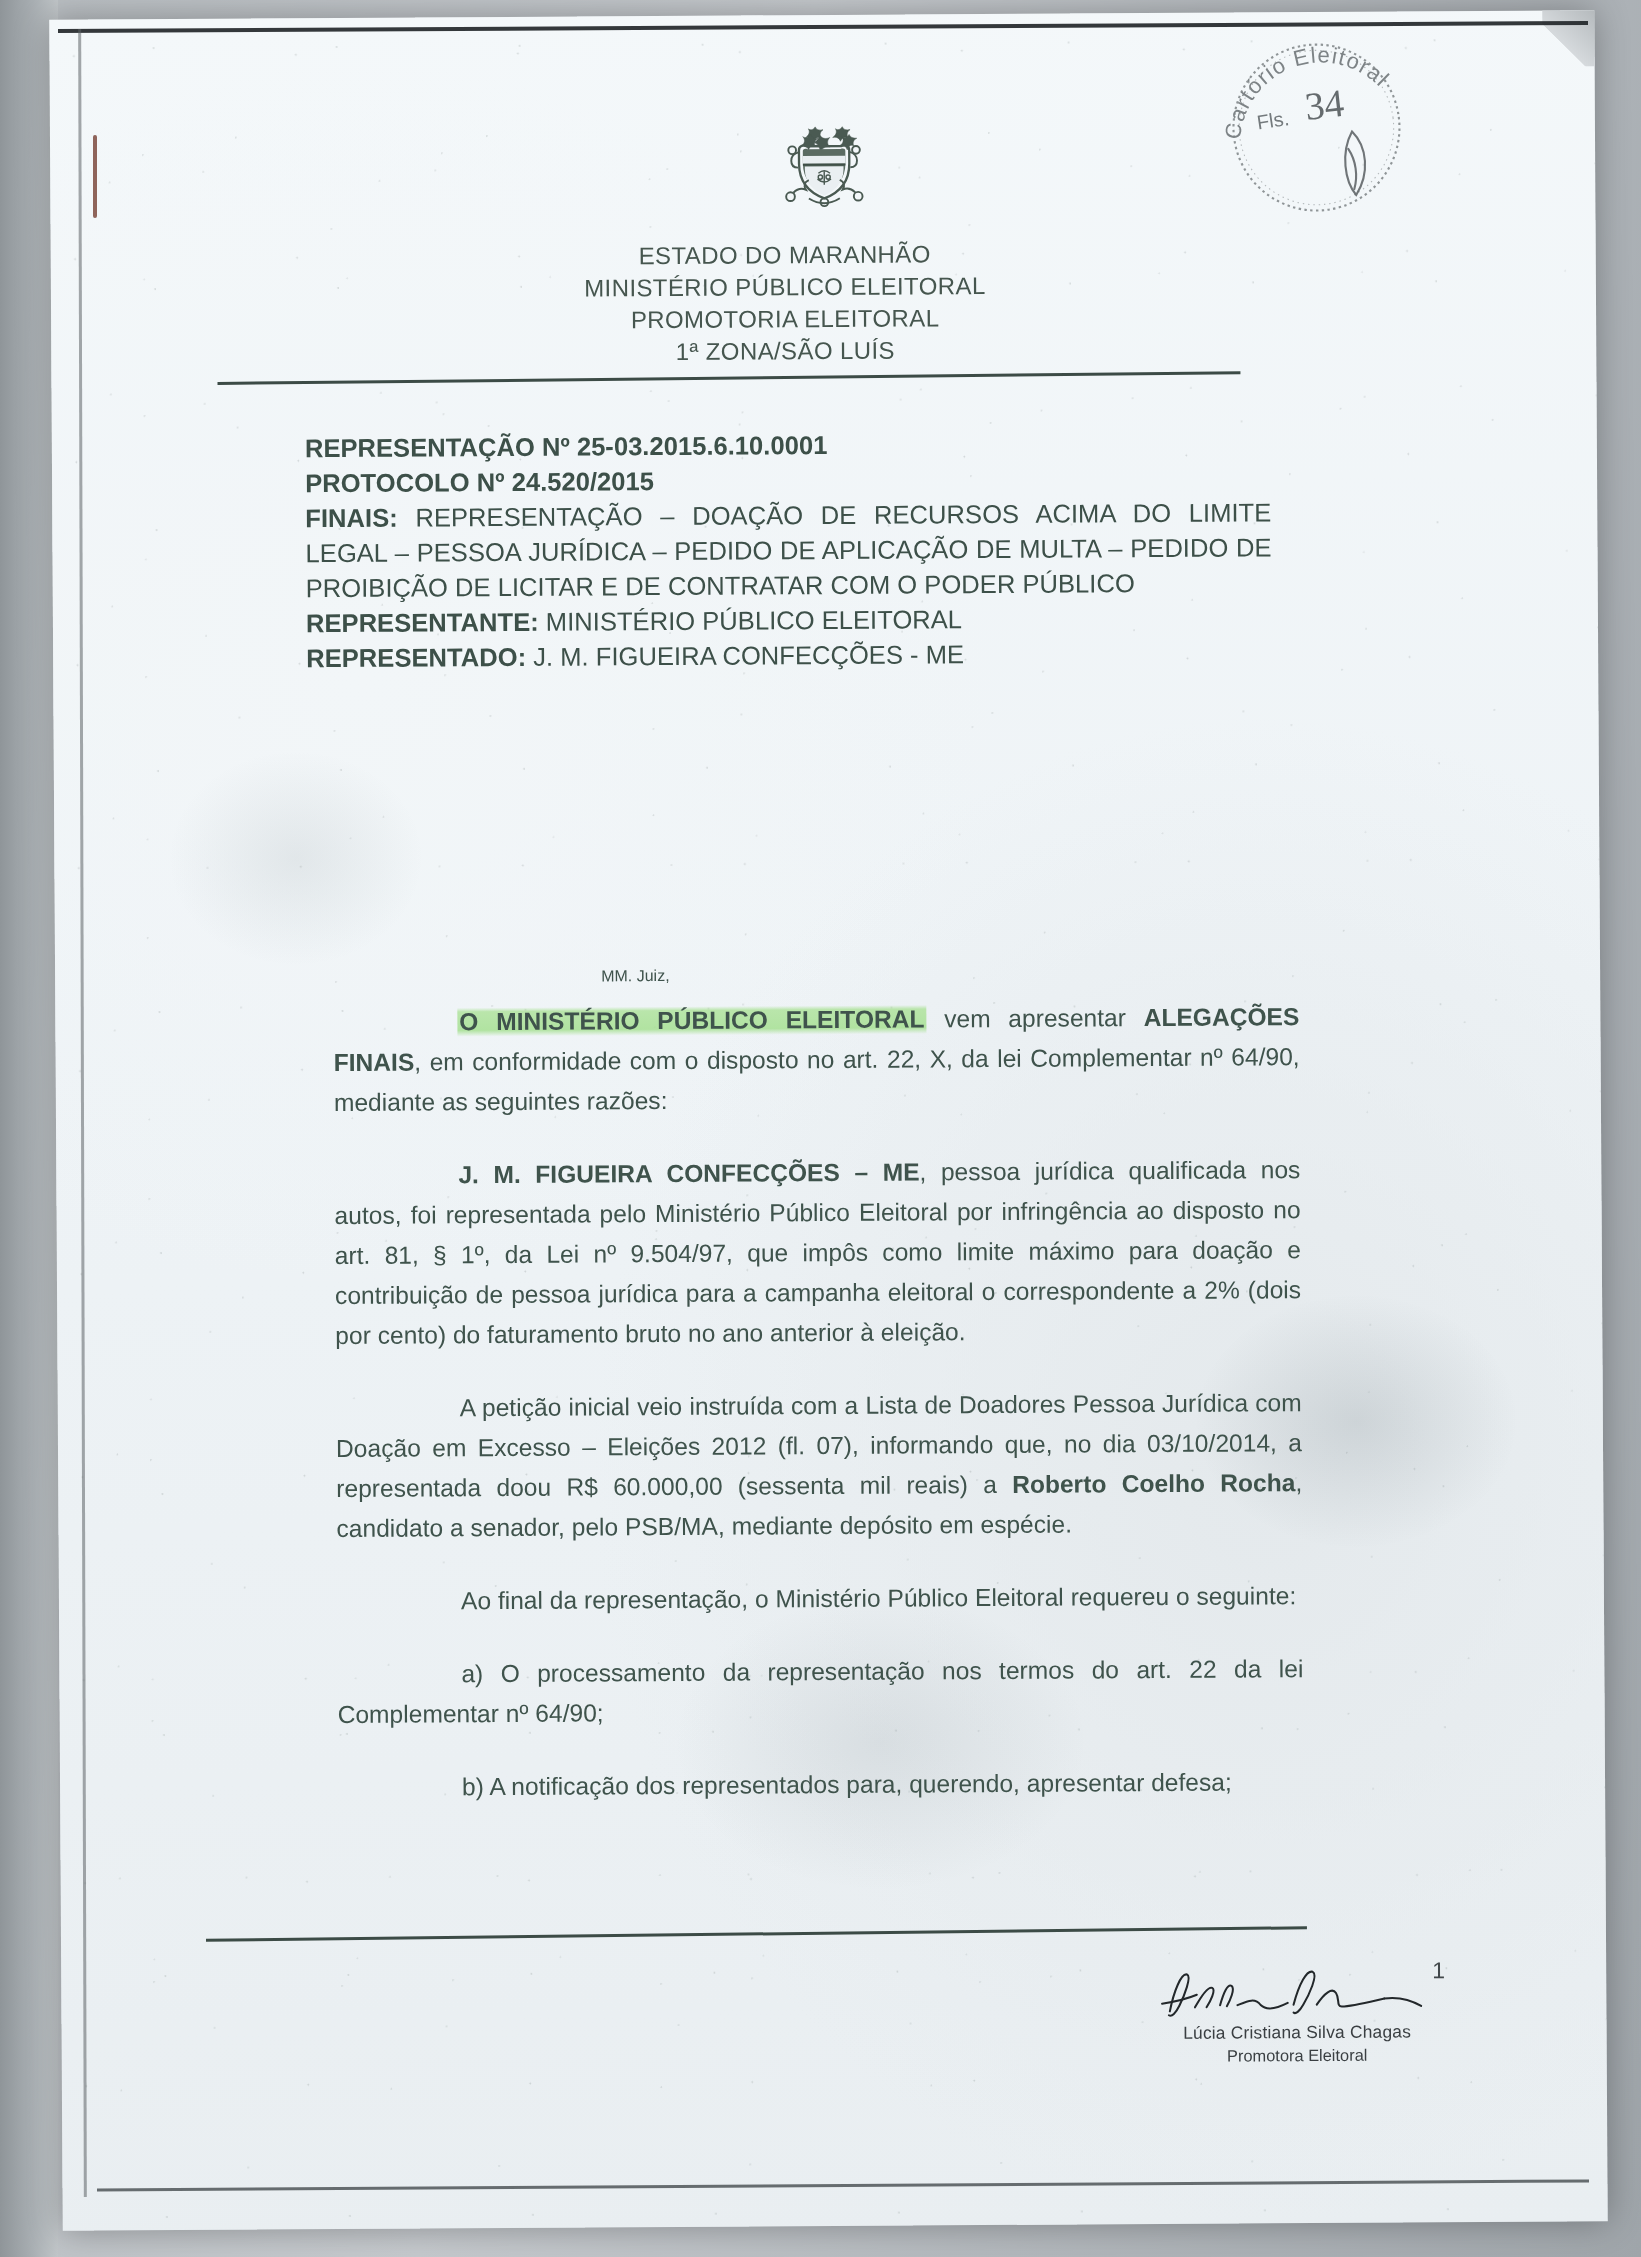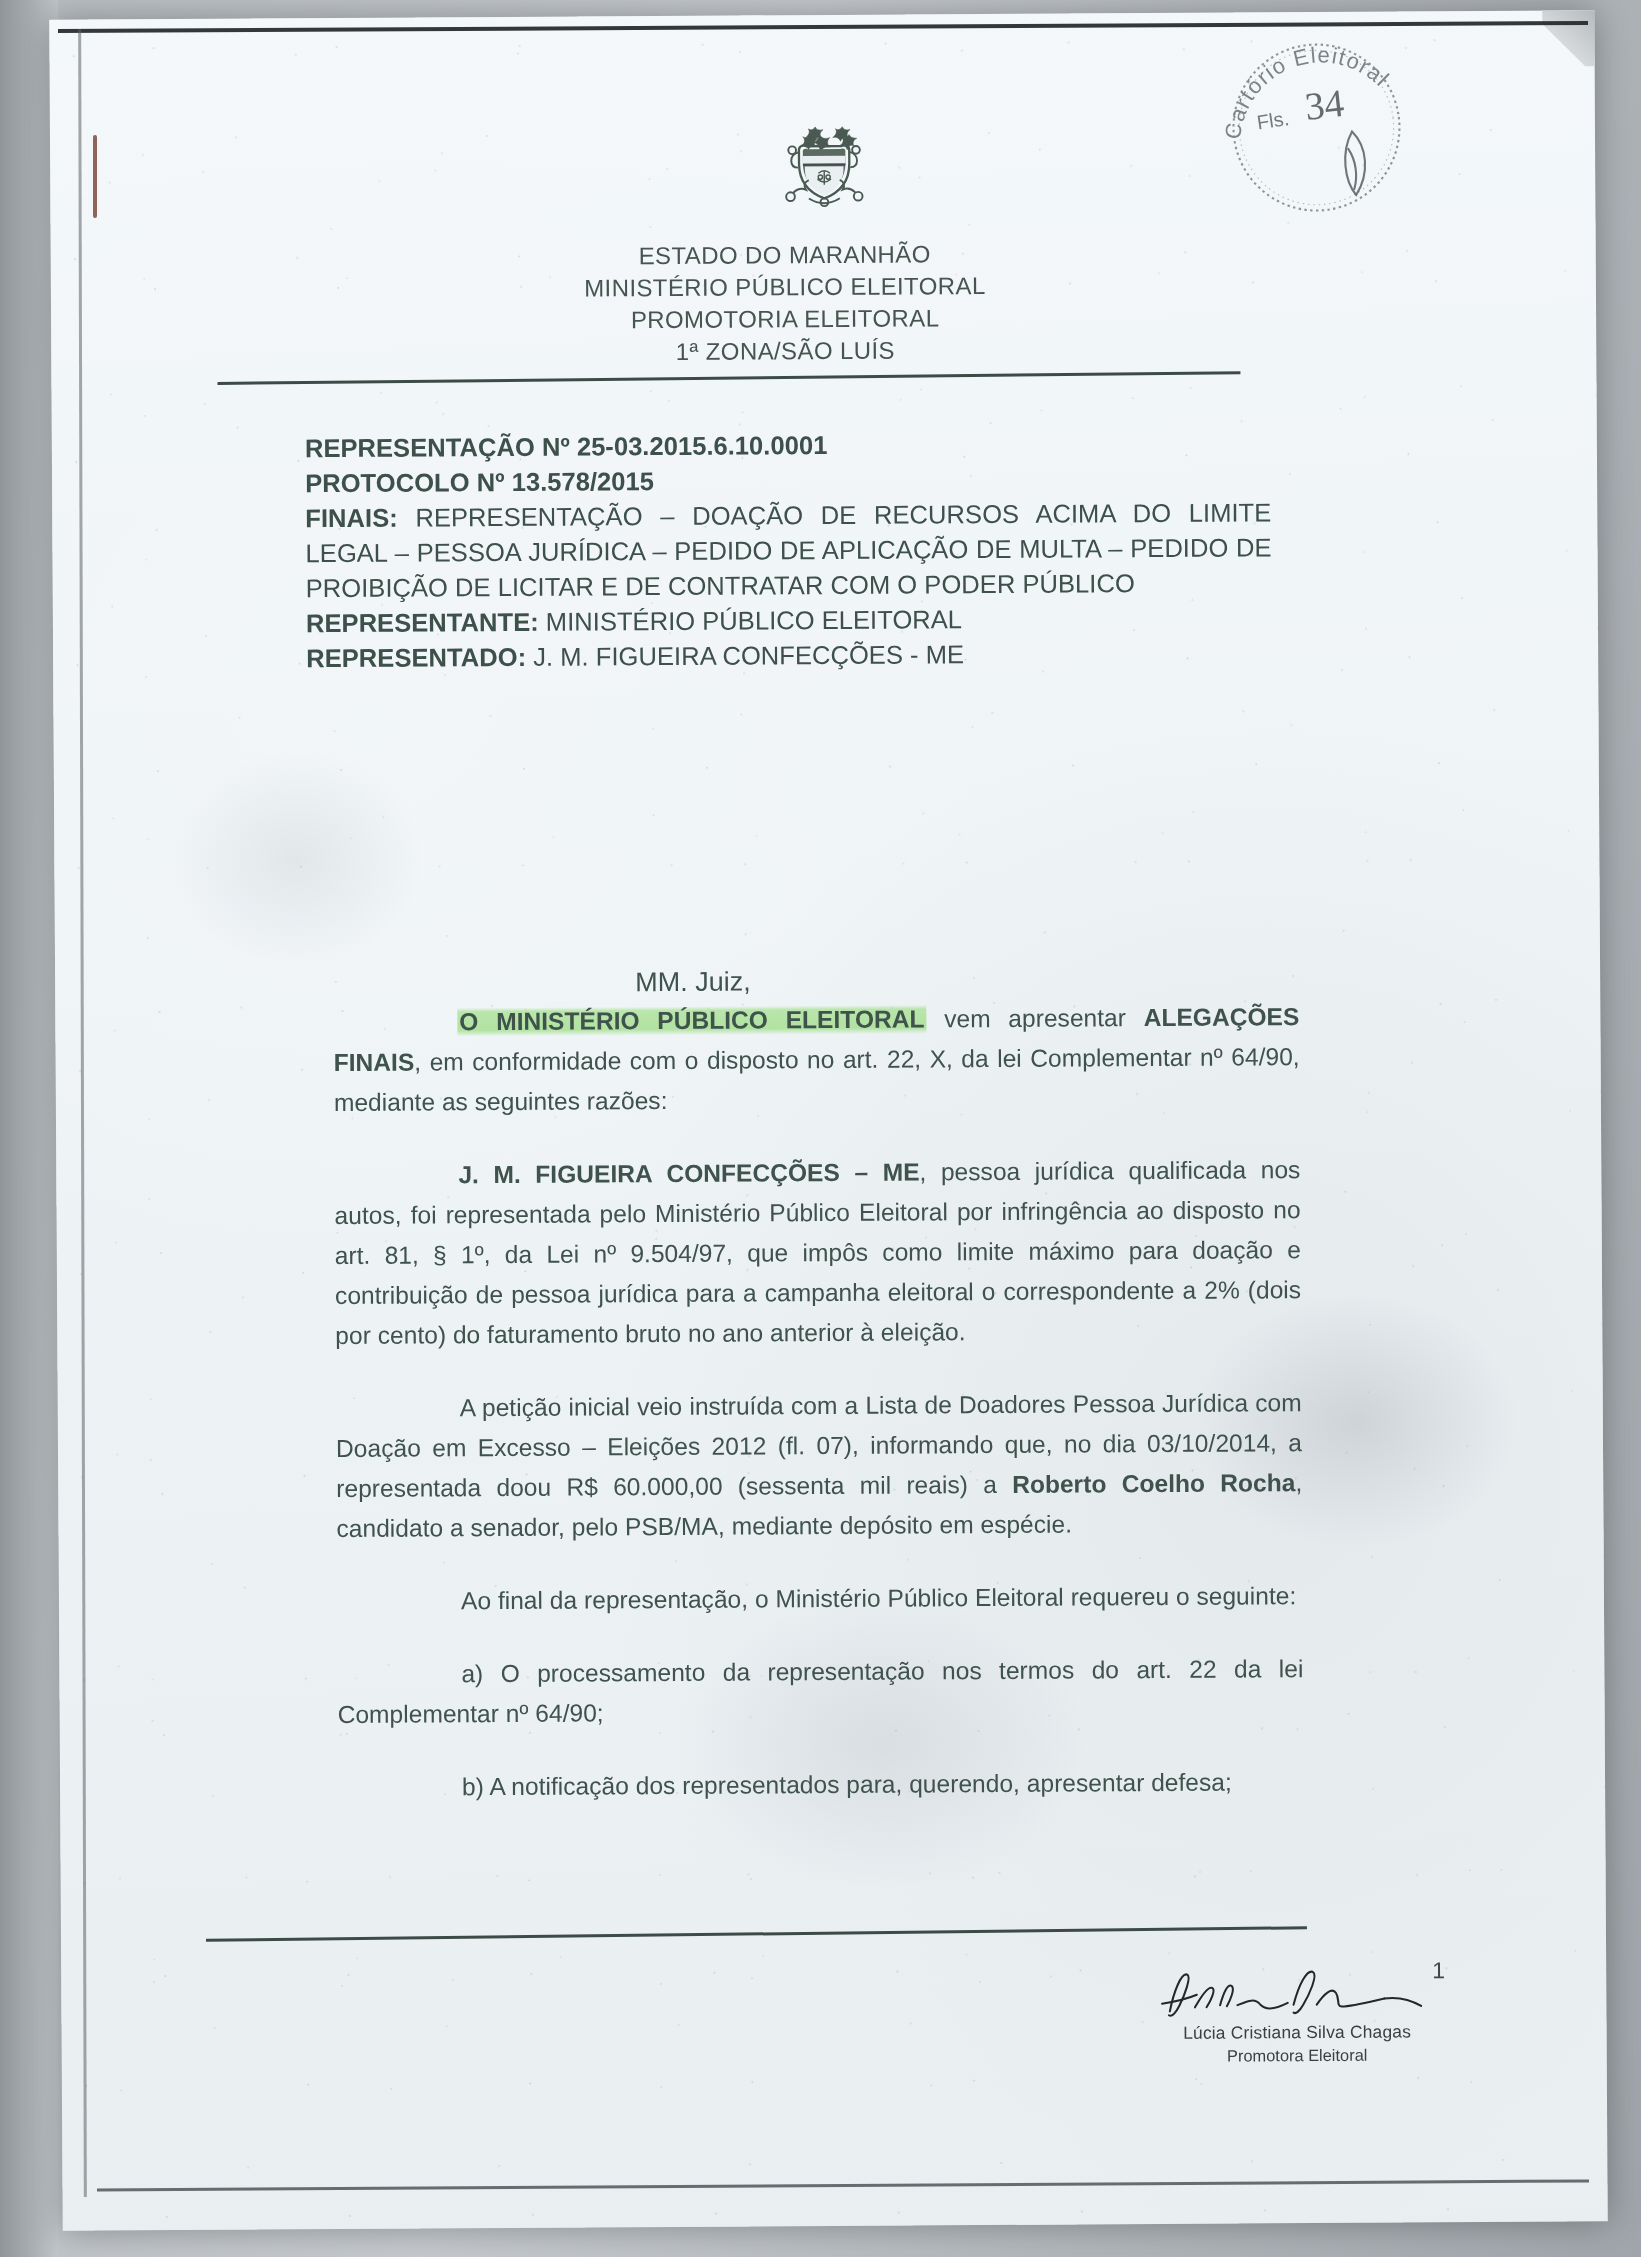--- a/index.html
+++ b/index.html
@@ -179,23 +179,23 @@
   .body-text p {
     margin: 0 0 33px 0;
     text-align: justify;
     text-justify: inter-word;
     text-indent: 124px;
   }
   .body-text strong { font-weight: bold; }
 
   .salutation {
     position: absolute;
-    left: 580px;
+    left: 546px;
     top: 951px;
-    font-size: 27px;
+    font-size: 16px;
     color: #3f534c;
   }
 
   .hl {
     background: linear-gradient(180deg,
                 rgba(178,228,160,0.00) 2%,
                 rgba(172,226,152,0.80) 16%,
                 rgba(166,224,146,0.85) 80%,
                 rgba(178,228,160,0.10) 99%);
     padding: 1px 1.9px;
@@ -356,21 +356,21 @@
 
       <div class="rule-top"></div>
 
       <div class="caption">
         <p class="ln">
           <b>REPRESENTAÇÃO Nº</b>
           <b>25-03.2015.6.10.0001</b>
         </p>
         <p class="ln">
           <b>PROTOCOLO Nº</b>
-          <b>13.578/2015</b>
+          <b>24.520/2015</b>
         </p>
         <p class="ln just">
           <b>FINAIS:</b>
           <span>REPRESENTAÇÃO – DOAÇÃO DE RECURSOS ACIMA DO LIMITE LEGAL – PESSOA JURÍDICA – PEDIDO DE APLICAÇÃO DE MULTA – PEDIDO DE PROIBIÇÃO DE LICITAR E DE CONTRATAR COM O PODER PÚBLICO</span>
         </p>
         <p class="ln">
           <b>REPRESENTANTE:</b>
           <span>MINISTÉRIO PÚBLICO ELEITORAL</span>
         </p>
         <p class="ln">

